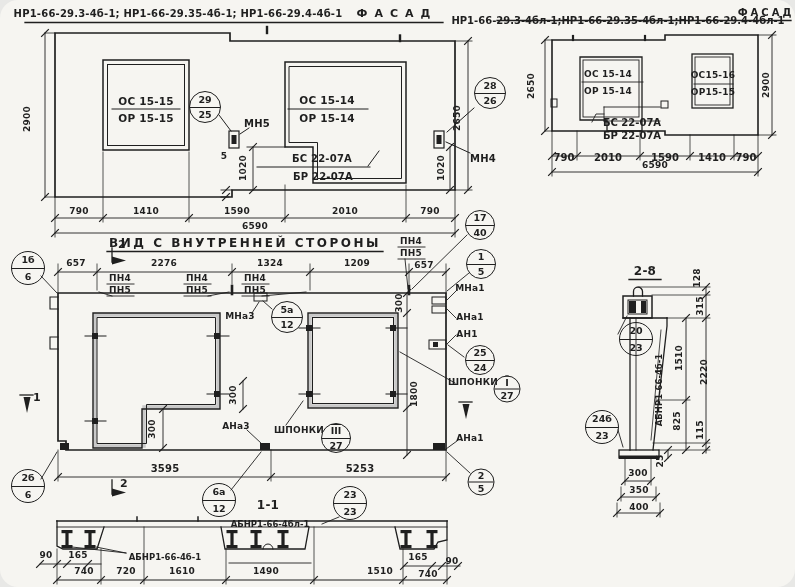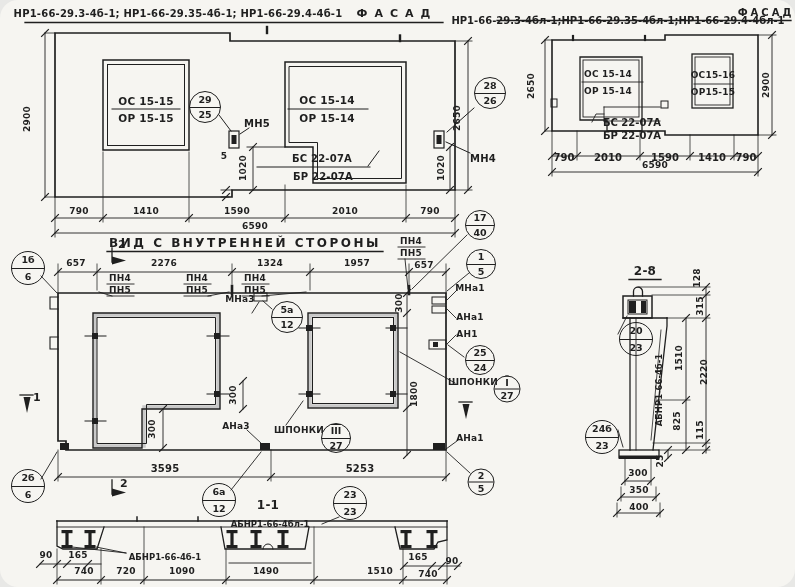--- a/index.html
+++ b/index.html
@@ -391,31 +391,31 @@
 <div class="lb fs8" style="left:564px;top:149px">790</div>
 <div class="lb fs8" style="left:608px;top:149px">2010</div>
 <div class="lb fs8" style="left:665px;top:149px">1590</div>
 <div class="lb fs8" style="left:712px;top:149px">1410</div>
 <div class="lb fs8" style="left:746px;top:149px">790</div>
 <div class="lb" style="left:655px;top:165px">6590</div>
 
 <div class="lb" style="left:76px;top:263px">657</div>
 <div class="lb" style="left:164px;top:263px">2276</div>
 <div class="lb" style="left:270px;top:263px">1324</div>
-<div class="lb" style="left:357px;top:263px">1957</div>
+<div class="lb" style="left:357px;top:263px">1209</div>
 <div class="lb" style="left:424px;top:265px">657</div>
 <div class="lb" style="left:120px;top:278px">ПН4</div>
 <div class="lb" style="left:120px;top:290px">ПН5</div>
 <div class="lb" style="left:197px;top:278px">ПН4</div>
 <div class="lb" style="left:197px;top:290px">ПН5</div>
 <div class="lb" style="left:255px;top:278px">ПН4</div>
 <div class="lb" style="left:255px;top:290px">ПН5</div>
 <div class="lb" style="left:411px;top:241px">ПН4</div>
 <div class="lb" style="left:411px;top:253px">ПН5</div>
-<div class="lb" style="left:240px;top:299px">МНа3</div>
+<div class="lb" style="left:240px;top:316px">МНа3</div>
 <div class="lb" style="left:470px;top:288px">МНа1</div>
 <div class="lb" style="left:470px;top:317px">АНа1</div>
 <div class="lb" style="left:467px;top:334px">АН1</div>
 <div class="lb" style="left:473px;top:382px">ШПОНКИ</div>
 <div class="lb" style="left:299px;top:430px">ШПОНКИ</div>
 <div class="lb" style="left:236px;top:426px">АНа3</div>
 <div class="lb" style="left:470px;top:438px">АНа1</div>
 <div class="lb v" style="left:152px;top:429px">300</div>
 <div class="lb v" style="left:233px;top:395px">300</div>
 <div class="lb v" style="left:399px;top:303px">300</div>
@@ -439,21 +439,21 @@
 <div class="lb" style="left:639px;top:507px">400</div>
 
 <div class="lb fs85" style="left:165px;top:557px">АБНР1-66-4б-1</div>
 <div class="lb fs85" style="left:270px;top:524px">АБНР1-66-4бл-1</div>
 <div class="lb" style="left:46px;top:555px">90</div>
 <div class="lb" style="left:78px;top:555px">165</div>
 <div class="lb" style="left:418px;top:557px">165</div>
 <div class="lb" style="left:452px;top:561px">90</div>
 <div class="lb" style="left:84px;top:571px">740</div>
 <div class="lb" style="left:126px;top:571px">720</div>
-<div class="lb" style="left:182px;top:571px">1090</div>
+<div class="lb" style="left:182px;top:571px">1610</div>
 <div class="lb" style="left:266px;top:571px">1490</div>
 <div class="lb" style="left:380px;top:571px">1510</div>
 <div class="lb" style="left:428px;top:574px">740</div>
 
 <div class="co" style="left:205px;top:107px;width:32px;height:32px">
       <span>29</span>
       <span>25</span>
     </div>
 <div class="co" style="left:490px;top:93px;width:32px;height:32px">
       <span>28</span>
@@ -500,18 +500,18 @@
       <span>12</span>
     </div>
 <div class="co" style="left:350px;top:503px;width:34px;height:34px">
       <span>23</span>
       <span>23</span>
     </div>
 <div class="co" style="left:636px;top:339px;width:34px;height:34px">
       <span>20</span>
       <span>23</span>
     </div>
-<div class="co" style="left:602px;top:437px;width:34px;height:34px">
+<div class="co" style="left:602px;top:427px;width:34px;height:34px">
       <span>24б</span>
       <span>23</span>
     </div>
 
 </div>
 
 </body></html>

